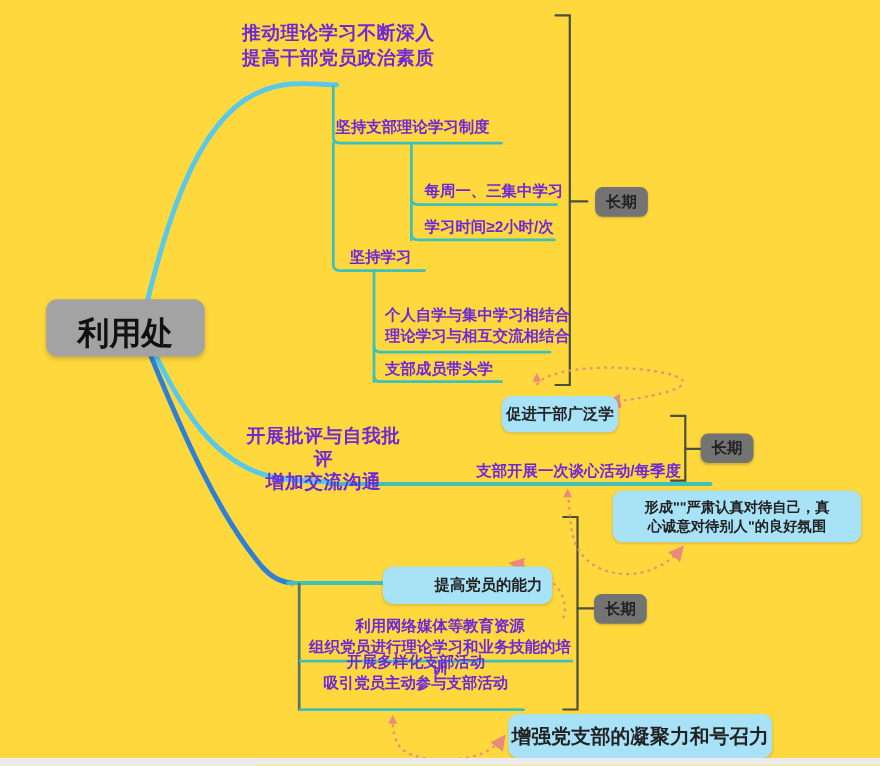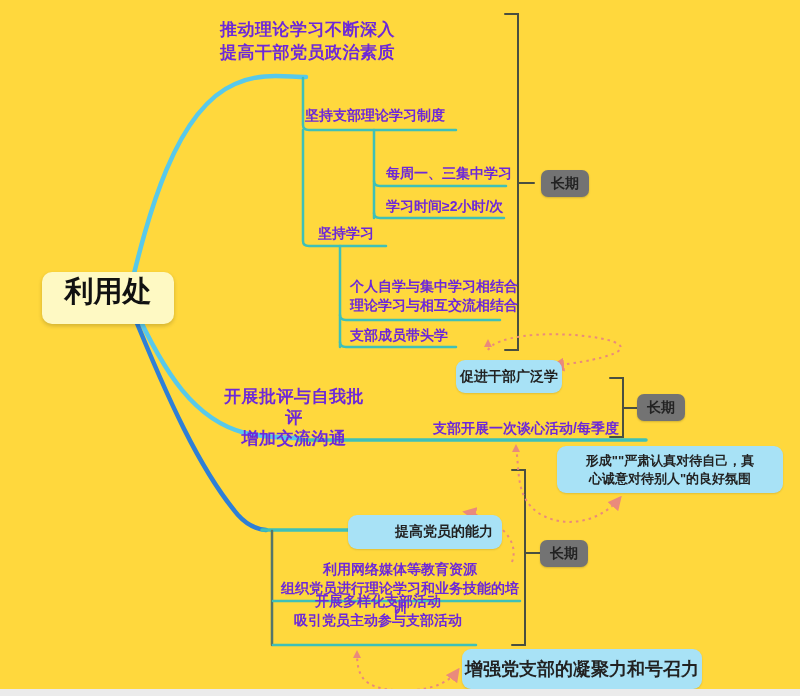--- a/index.html
+++ b/index.html
@@ -12,22 +12,22 @@
     position:relative;width:800px;height:696px;background:#ffd83d;overflow:hidden;
   }
   svg.lines{position:absolute;left:0;top:0;z-index:1;}
   .txt{
     position:absolute;z-index:2;color:#6d28d9;font-weight:bold;
     white-space:pre-line;line-height:19px;font-size:14px;
   }
   .main-title{font-size:17px;line-height:23px;letter-spacing:.5px;}
   .center{text-align:center;}
   .rootbox{
-    position:absolute;z-index:3;left:42px;top:272px;width:132px;height:52px;
-    background:#fef9c3;border-radius:10px;display:flex;align-items:flex-start;justify-content:center;
+    position:absolute;z-index:3;left:42px;top:272px;width:144px;height:52px;
+    background:#a3a3a3;border-radius:10px;display:flex;align-items:flex-end;justify-content:center;
     font-size:29px;font-weight:bold;color:#111;box-shadow:0 2px 4px rgba(0,0,0,.18);
   }
   .callout{
     position:absolute;z-index:3;background:#a8e2f6;border-radius:9px;
     display:flex;align-items:center;justify-content:center;text-align:center;
     color:#222;font-weight:bold;box-shadow:0 1px 2px rgba(0,0,0,.12);
     white-space:pre-line;
   }
   .duration{
     position:absolute;z-index:3;width:48px;height:27px;background:#737373;border-radius:7px;

